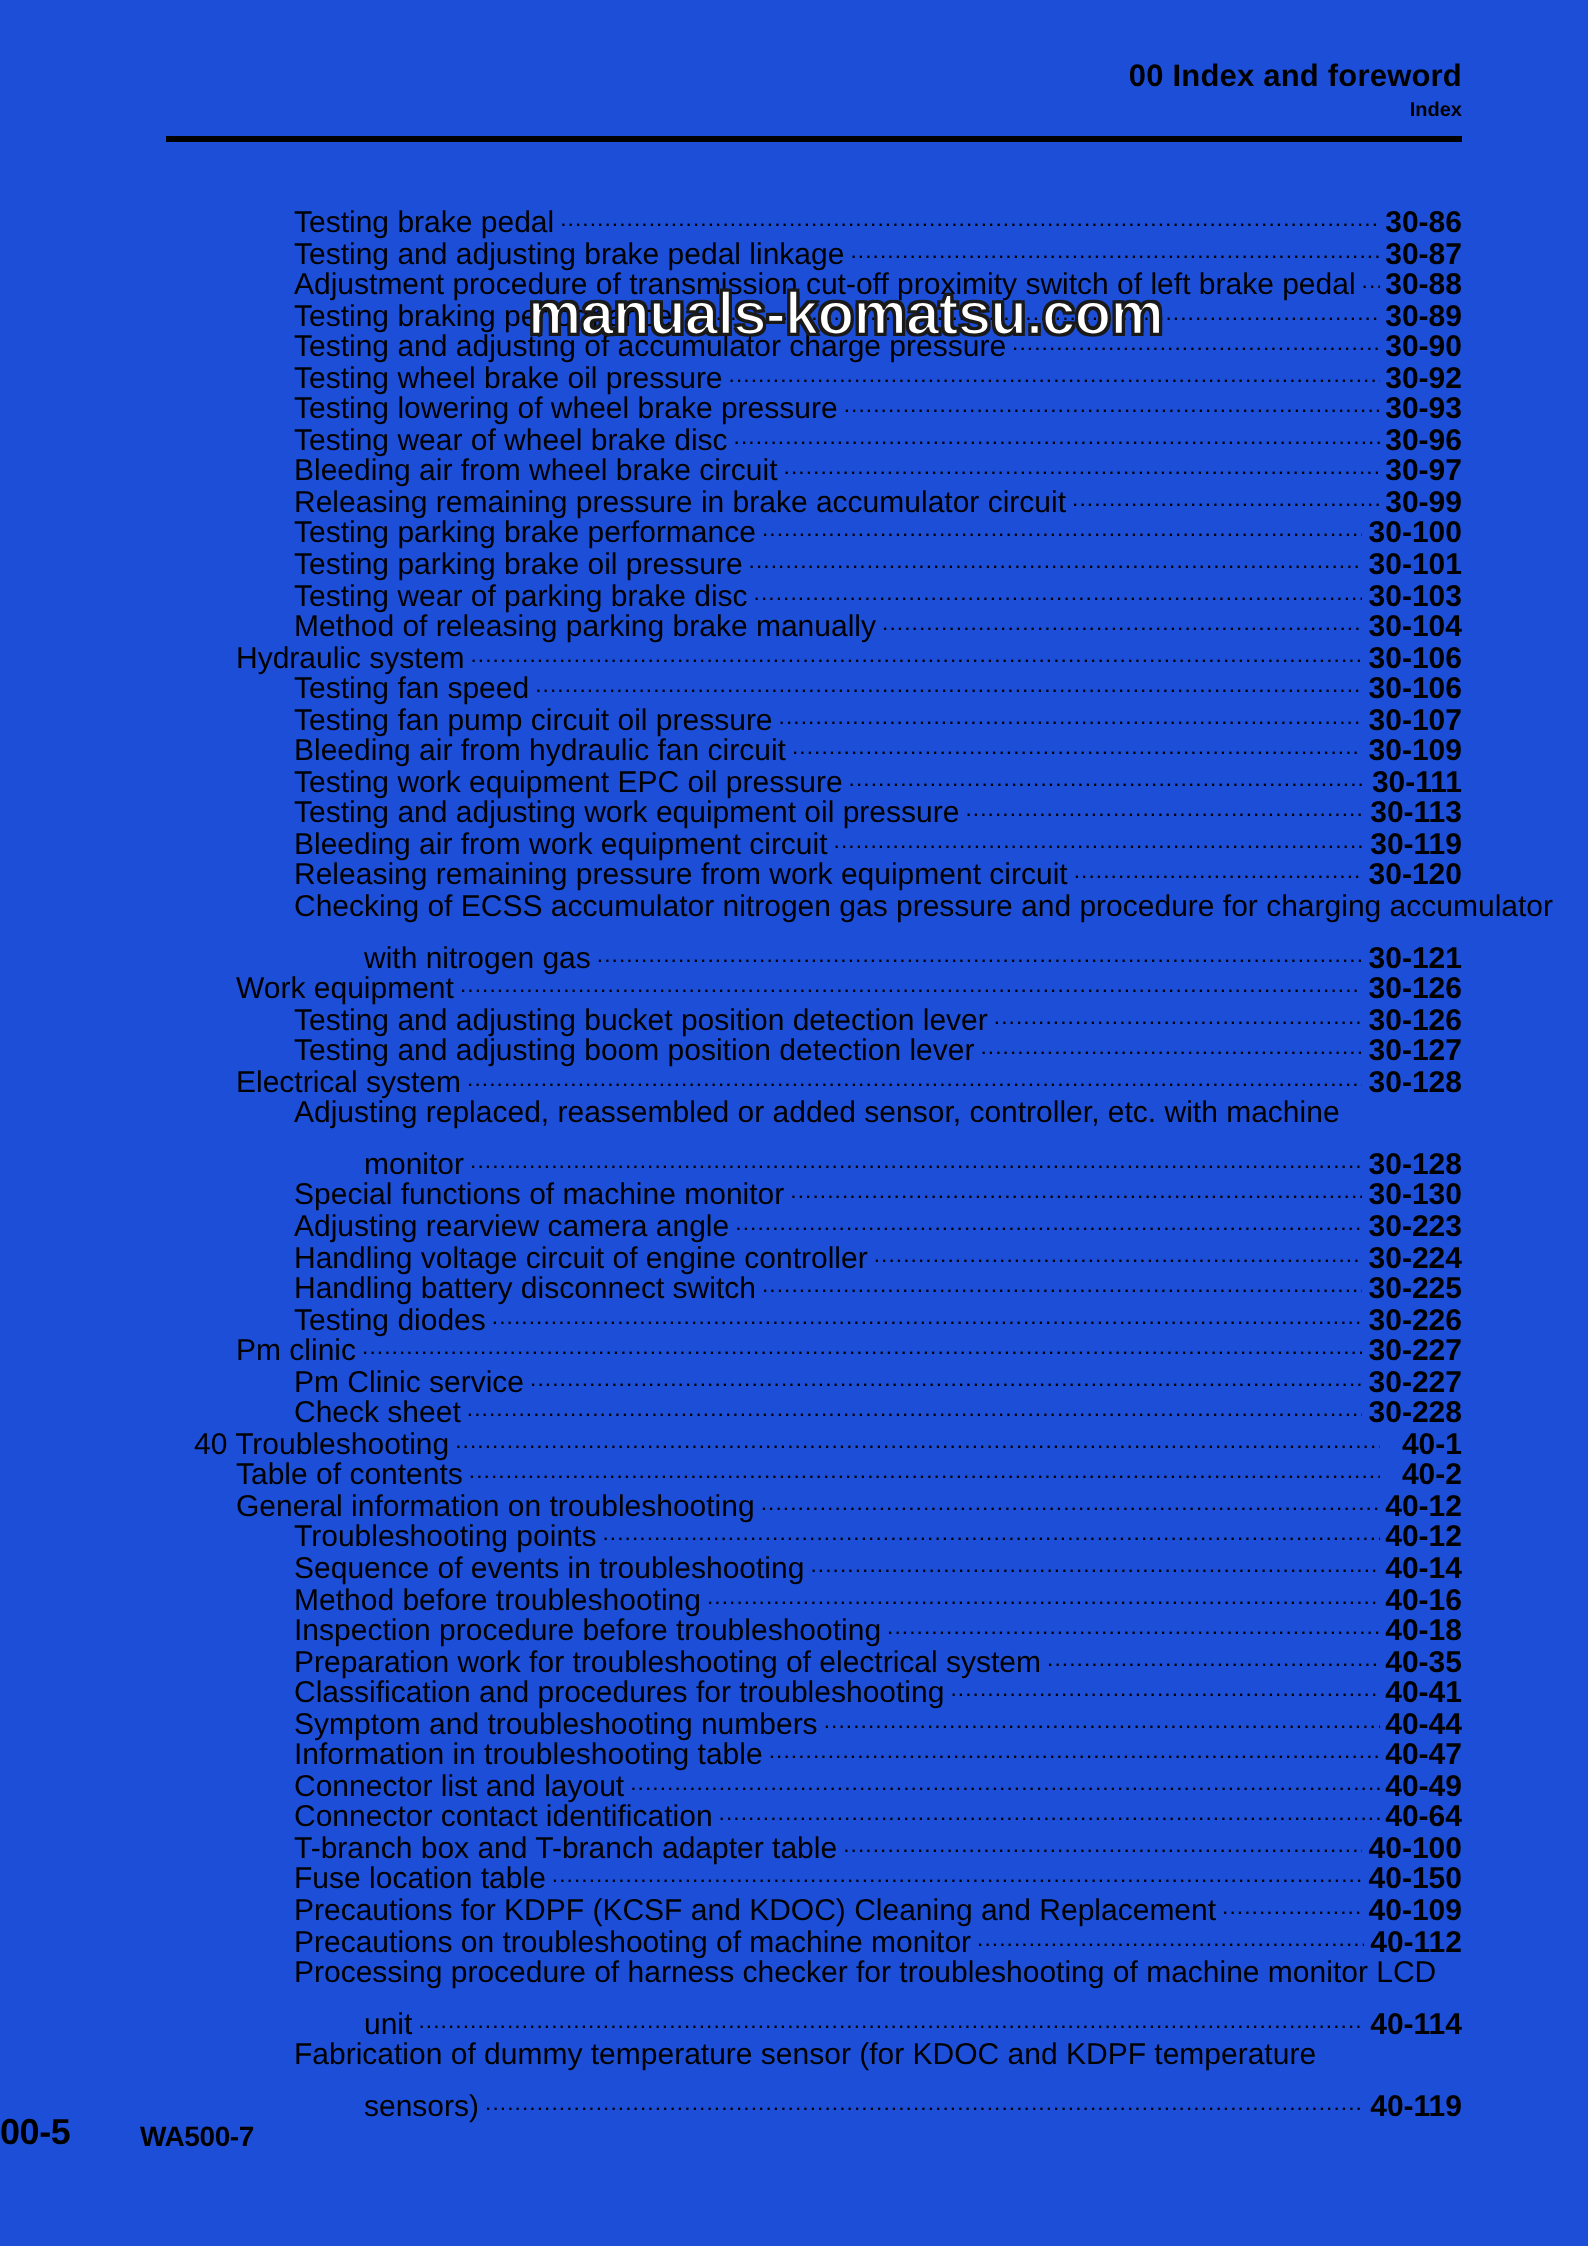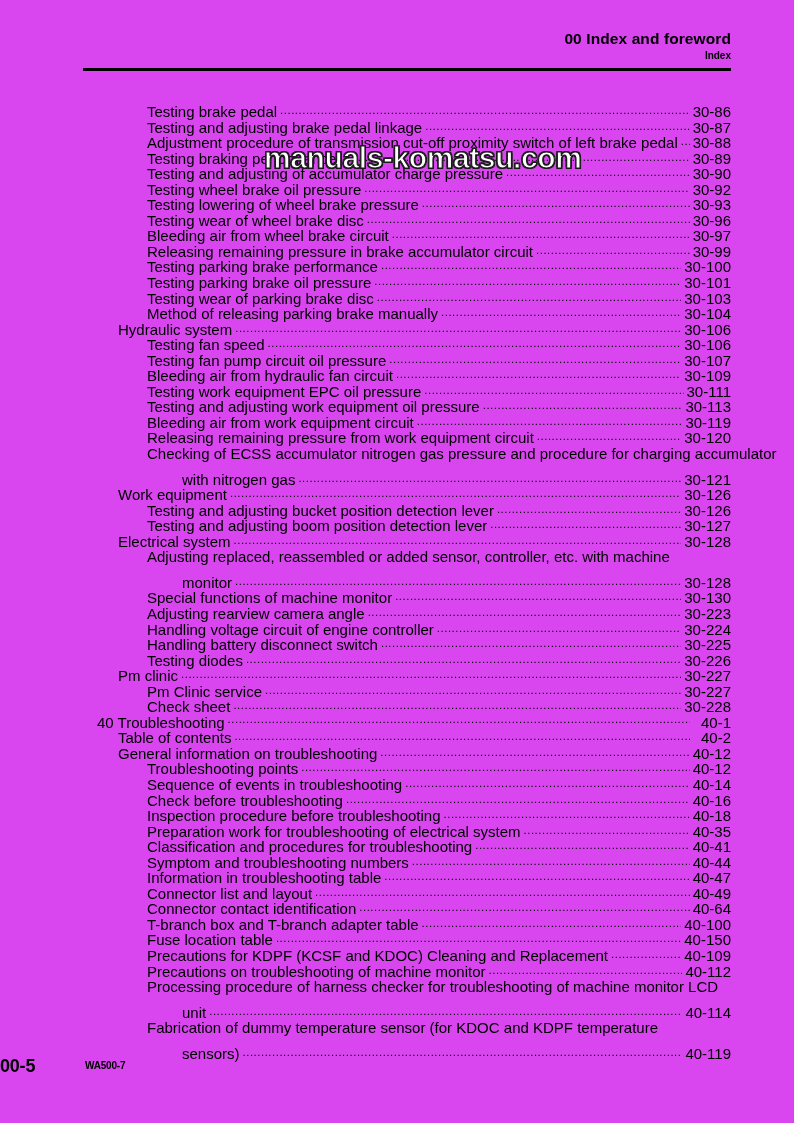--- a/index.html
+++ b/index.html
@@ -8,21 +8,21 @@
     background: #ffffff;
   }
   body {
     font-family: "Liberation Sans", sans-serif;
     color: #000000;
   }
   #page {
     position: relative;
     width: 794px;
     height: 1123px;
-    background: #d946ef;
+    background: #1d4ed8;
     overflow: hidden;
     box-sizing: border-box;
   }
 
   
   #header {
     position: absolute;
     left: 83px;
     top: 30px;
     width: 648px;
@@ -82,26 +82,27 @@
     font-size: 11.3px;
     letter-spacing: 0.55px;
     color: #000;
     white-space: nowrap;
   }
   .toc-page {
     flex: 0 0 auto;
     padding-left: 3px;
     text-align: right;
     min-width: 38px;
+    font-weight: bold;
   }
   
   .toc-row.nodots .toc-leader::after { content: ""; }
   .toc-row.nodots .toc-page { min-width: 0; }
 
-  .lvl0 { padding-left: 0px; align-items: center; }
+  .lvl0 { padding-left: 0px; }
   .lvl1 { padding-left: 21px; }
   .lvl2 { padding-left: 50px; }
   .cont { padding-left: 85px; margin-top: 10px; }
 
   
   #watermark {
     position: absolute;
     left: 264px;
     top: 141px;
     font-size: 30px;
@@ -114,23 +115,23 @@
        1px -1px 0 #1a1a1a,
       -1px  1px 0 #1a1a1a,
        1px  1px 0 #1a1a1a;
     white-space: nowrap;
     pointer-events: none;
   }
 
   
   #footer-left {
     position: absolute;
-    left: 85px;
+    left: 70px;
     top: 1060px;
-    font-size: 10px;
+    font-size: 14px;
     font-weight: bold;
     letter-spacing: -0.2px;
   }
   #footer-right {
     position: absolute;
     left: 0;
     top: 1056px;
     width: 731px;
     text-align: left;
     font-size: 18px;
@@ -359,21 +360,21 @@
         <span class="toc-label">Troubleshooting points</span>
         <span class="toc-leader"></span>
         <span class="toc-page">40-12</span>
       </div>
       <div class="toc-row lvl2">
         <span class="toc-label">Sequence of events in troubleshooting</span>
         <span class="toc-leader"></span>
         <span class="toc-page">40-14</span>
       </div>
       <div class="toc-row lvl2">
-        <span class="toc-label">Check before troubleshooting</span>
+        <span class="toc-label">Method before troubleshooting</span>
         <span class="toc-leader"></span>
         <span class="toc-page">40-16</span>
       </div>
       <div class="toc-row lvl2">
         <span class="toc-label">Inspection procedure before troubleshooting</span>
         <span class="toc-leader"></span>
         <span class="toc-page">40-18</span>
       </div>
       <div class="toc-row lvl2">
         <span class="toc-label">Preparation work for troubleshooting of electrical system</span>

